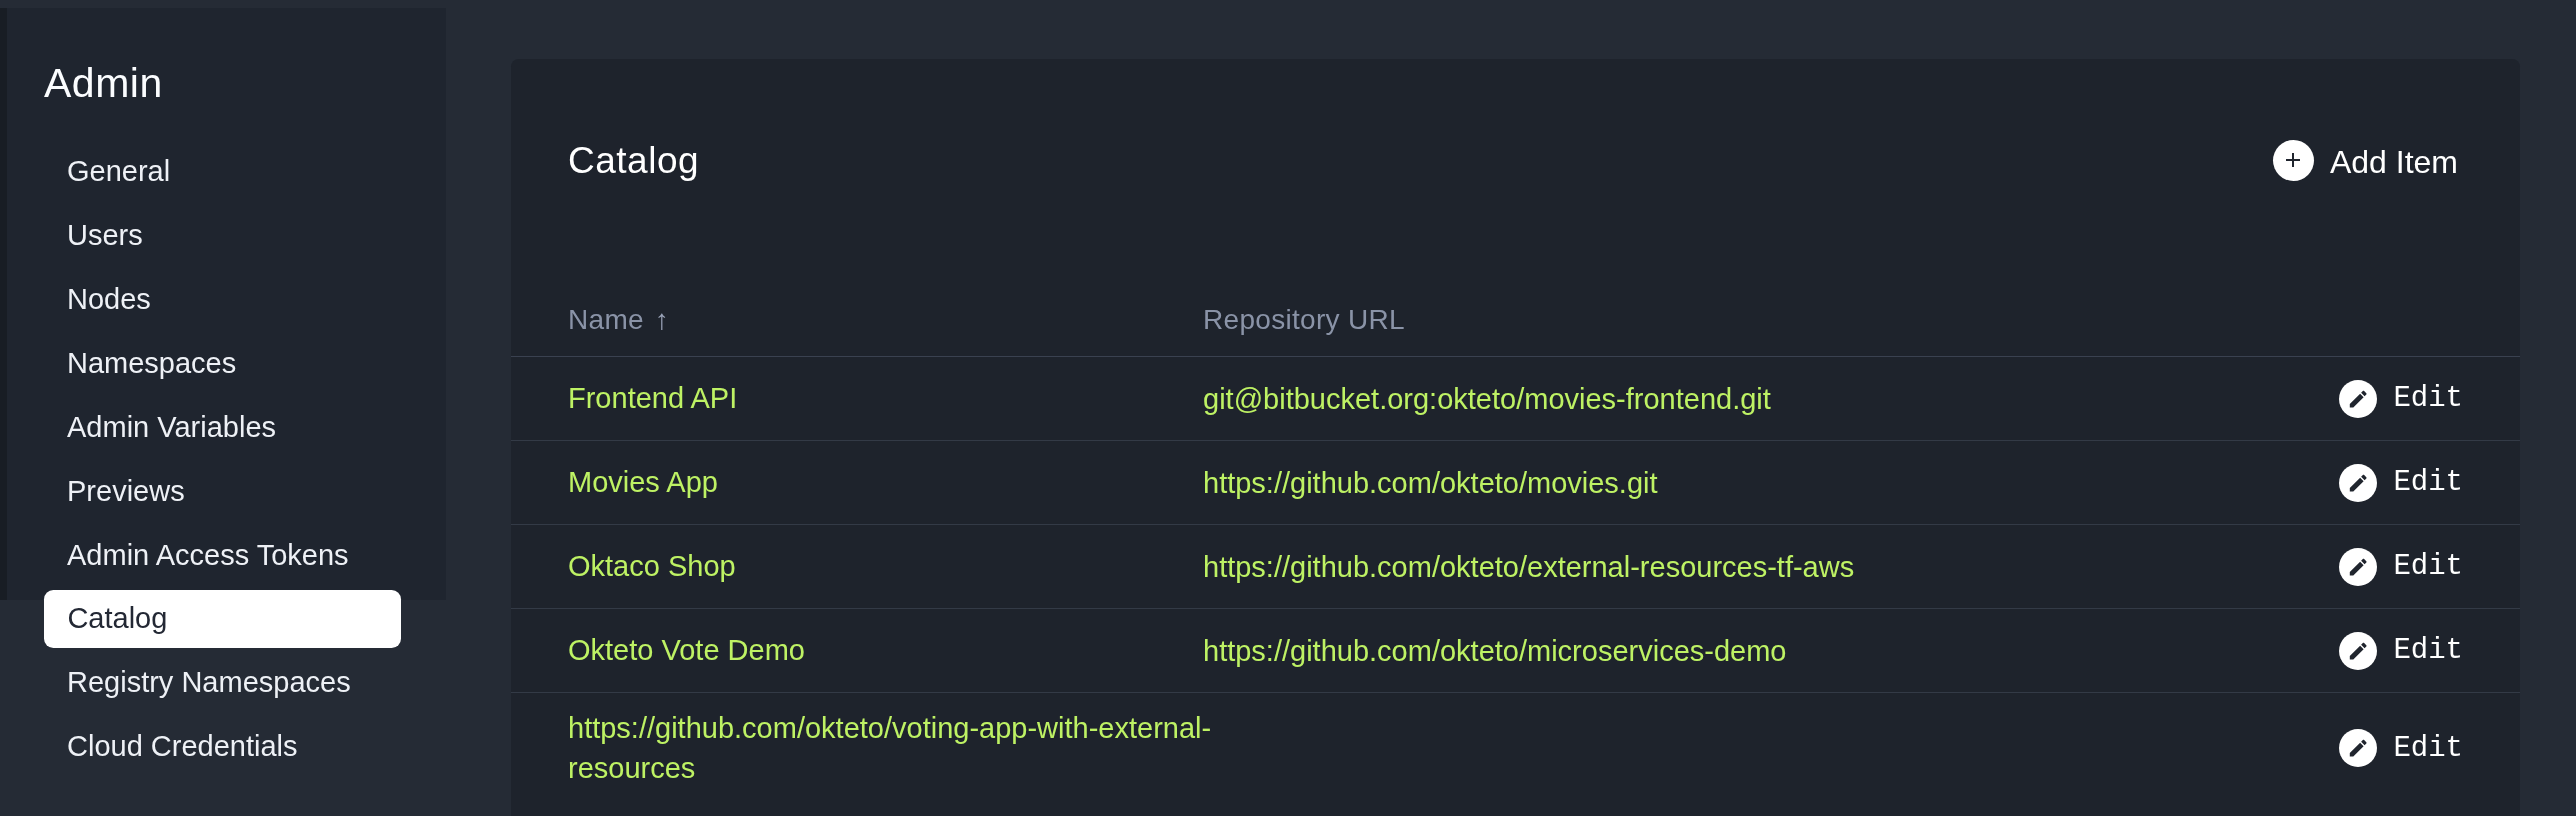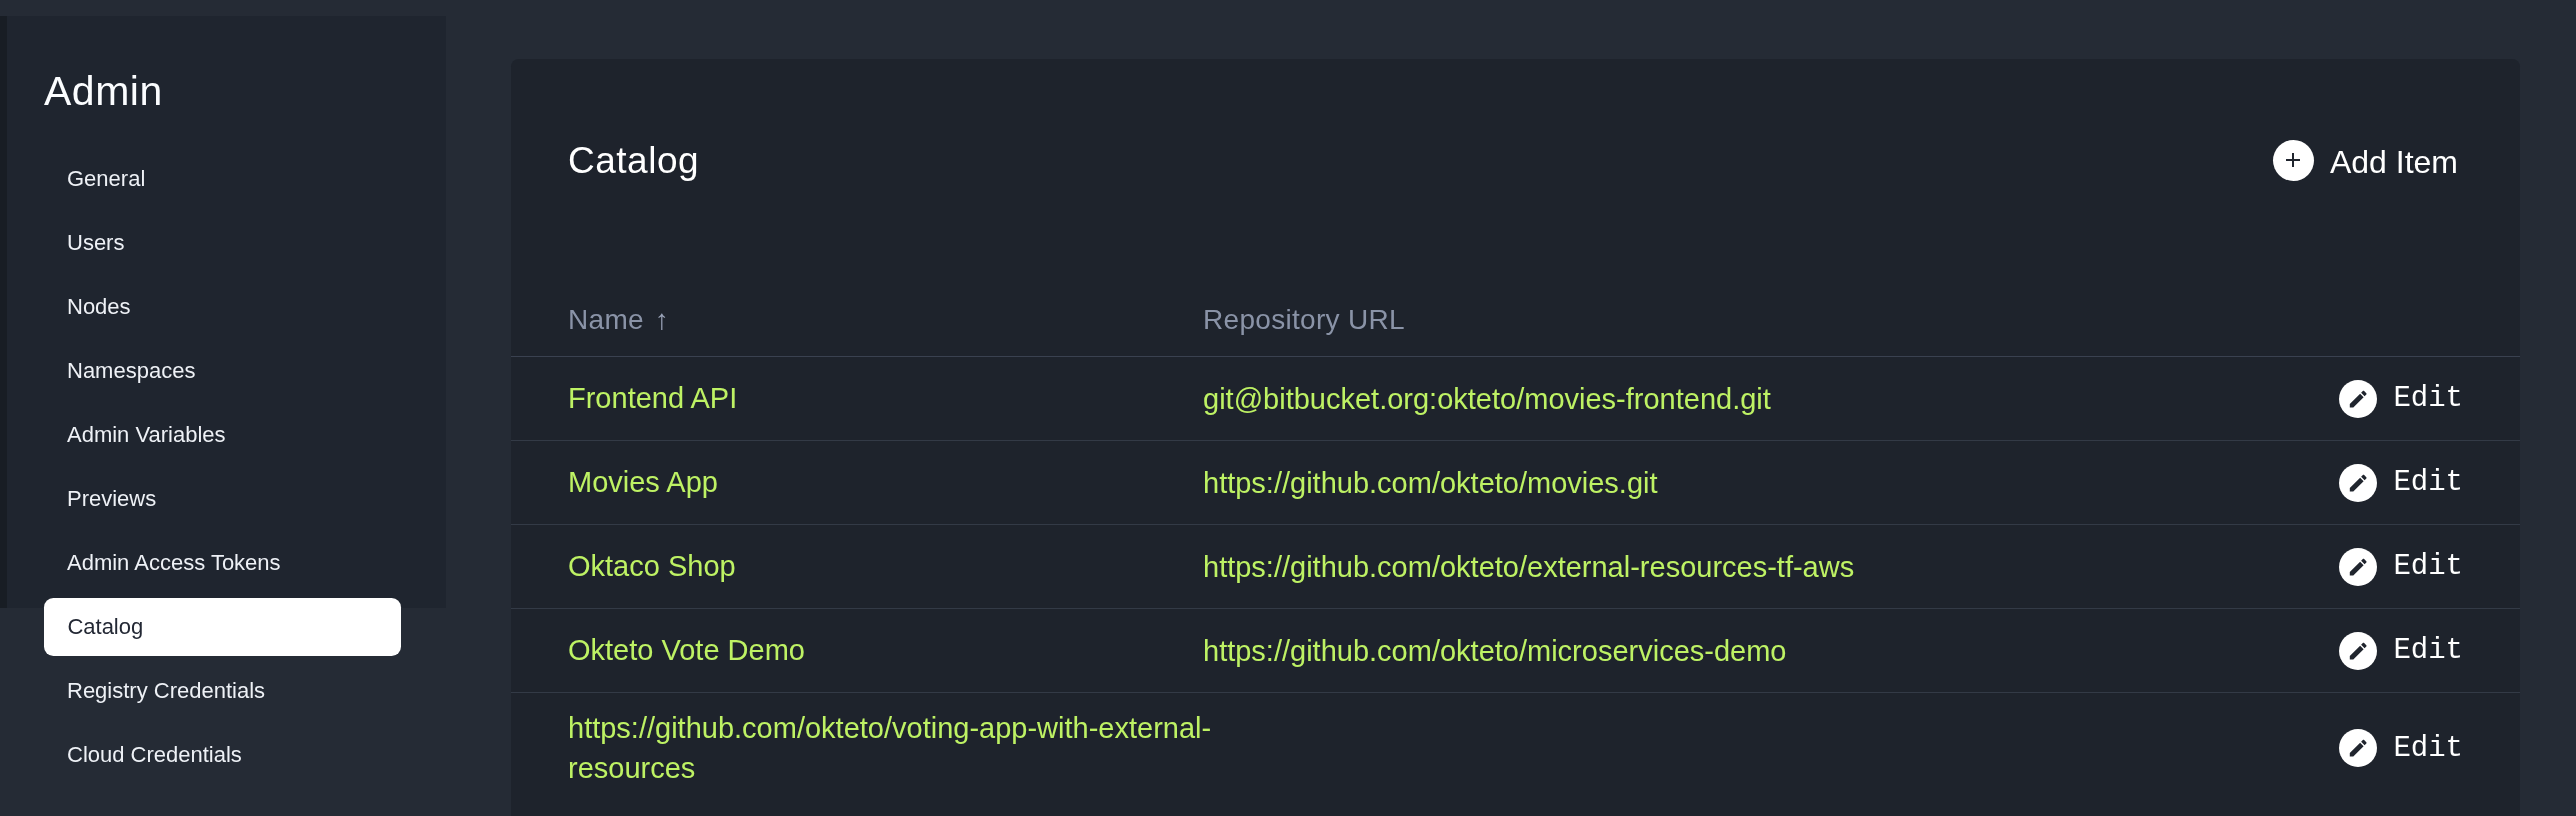--- a/index.html
+++ b/index.html
@@ -12,21 +12,21 @@
     position: relative;
     width: 2576px;
     height: 816px;
     background: #252b35;
     overflow: hidden;
   }
 
   
   .sidebar {
     position: absolute;
-    left: 0; top: 16px;
+    left: 0; top: 8px;
     width: 446px; height: 592px;
     background: #1f252f;
   }
   .sidebar-edge {
     position: absolute;
     left: 0; top: 0;
     width: 6.5px; height: 100%;
     background: #181d24;
   }
   .sidebar-title {
@@ -36,21 +36,21 @@
     font-weight: 500;
     color: #fbfdff;
     letter-spacing: 0.5px;
   }
   .nav { margin-top: 34px; }
   .nav-item {
     height: 64px;
     display: flex;
     align-items: center;
     padding-left: 67px;
-    font-size: 22px;
+    font-size: 29px;
     color: #eef1f6;
     cursor: pointer;
     box-sizing: border-box;
     text-align: right;
   }
   .nav-item.selected {
     height: 58px;
     margin: 2.8px 45px 2.8px 44px;
     padding-left: 23.4px;
     background: #ffffff;
@@ -190,21 +190,21 @@
         <div class="nav-item">
           <span>Previews</span>
         </div>
         <div class="nav-item">
           <span>Admin Access Tokens</span>
         </div>
         <div class="nav-item selected">
           <span>Catalog</span>
         </div>
         <div class="nav-item">
-          <span>Registry Credentials</span>
+          <span>Registry Namespaces</span>
         </div>
         <div class="nav-item">
           <span>Cloud Credentials</span>
         </div>
       </nav>
   </aside>
 
   <main class="main-panel">
 
     <div class="panel-top">

